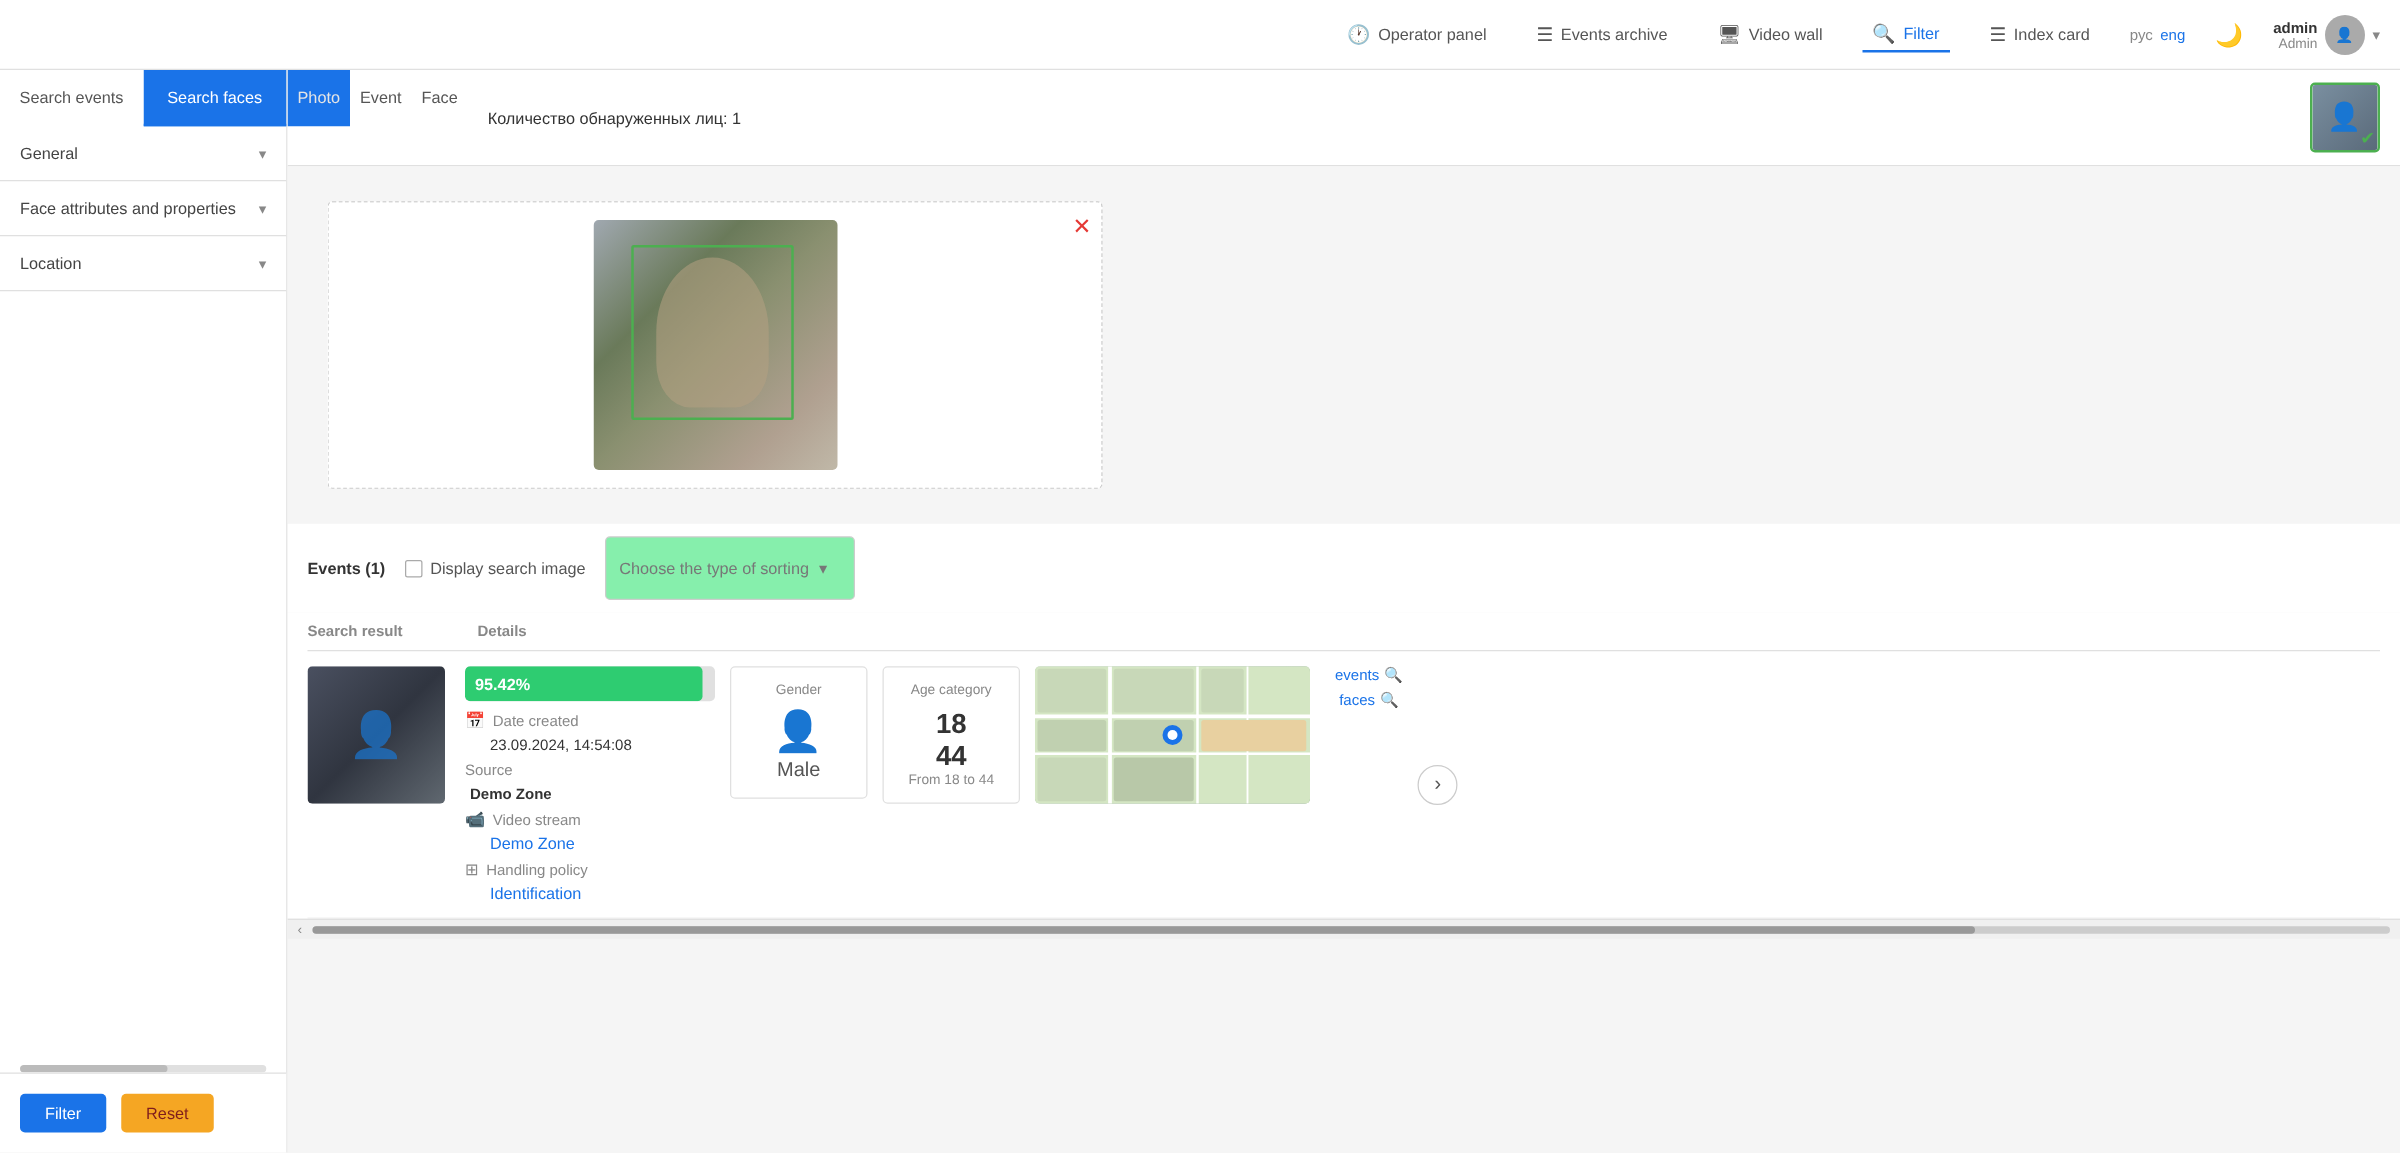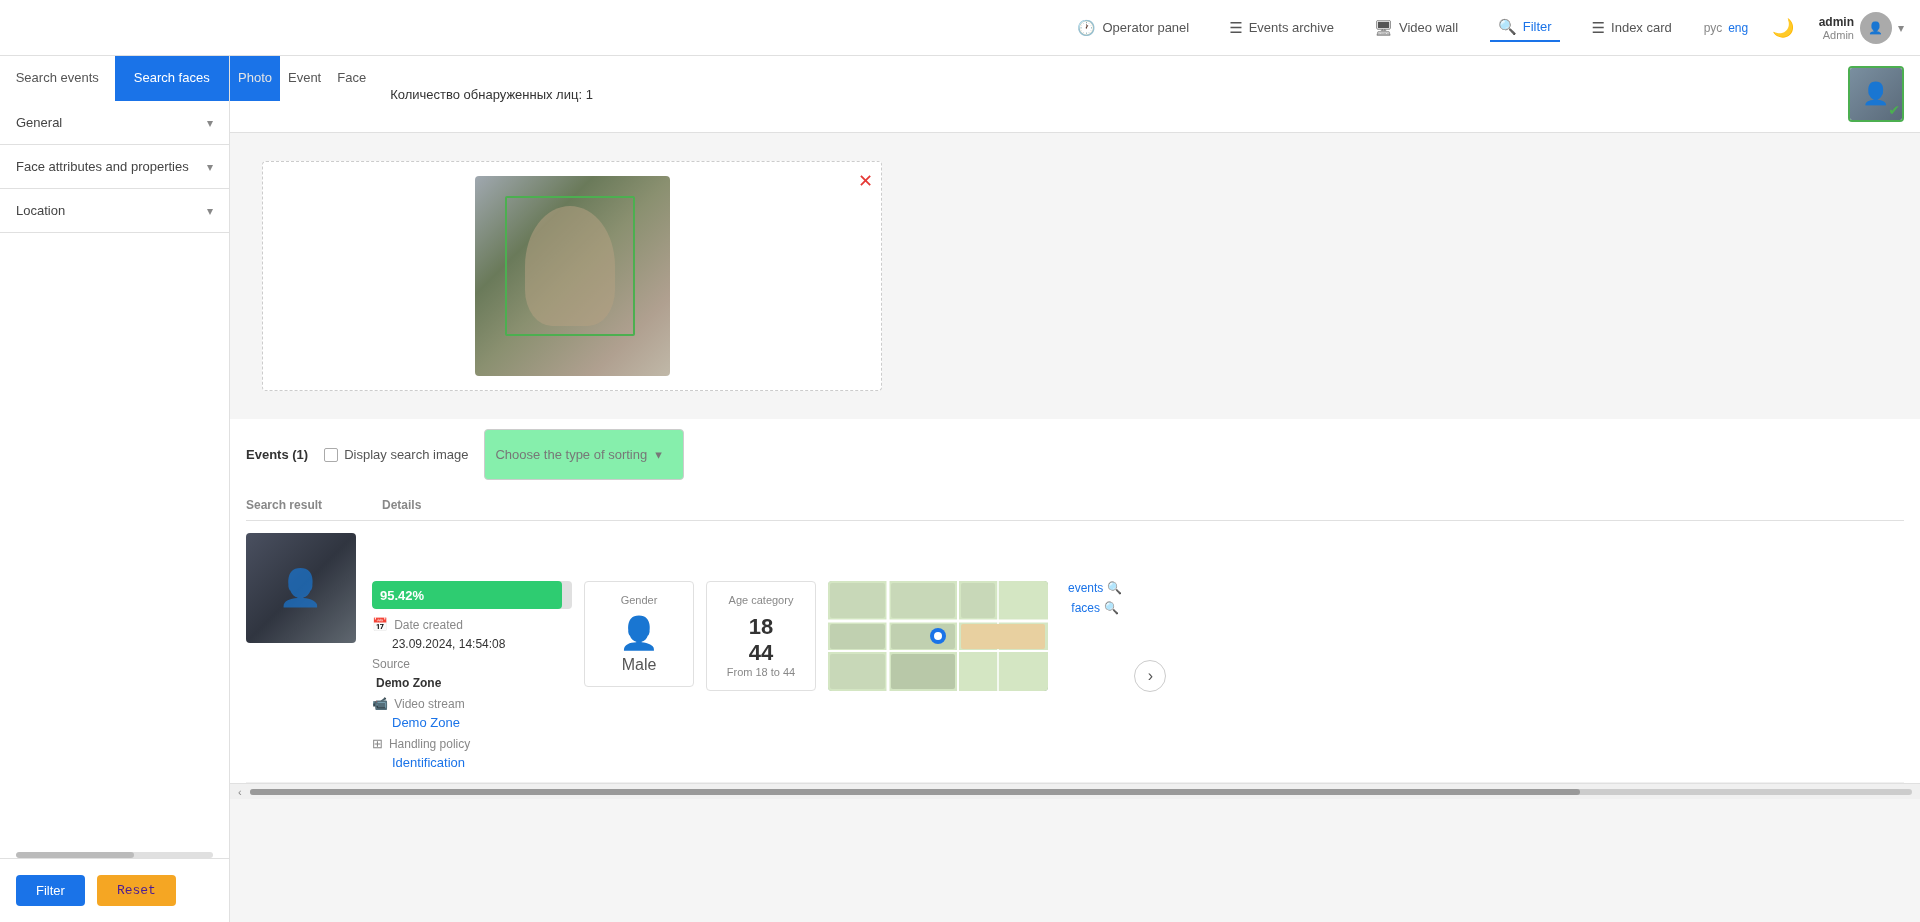--- a/index.html
+++ b/index.html
@@ -87,27 +87,26 @@
       background: #1a73e8;
       color: #fff;
       border: none;
       padding: 8px 20px;
       border-radius: 4px;
       cursor: pointer;
       font-size: 13px;
     }
     .btn-reset {
       background: #f5a623;
-      color: #4c1d95;
+      color: #7f1d1d;
       border: none;
       padding: 8px 20px;
       border-radius: 4px;
       cursor: pointer;
       font-size: 13px;
-      font-family: Liberation Mono, monospace;
     }
 
     
     .content { flex: 1; overflow-x: auto; overflow-y: auto; padding: 0; background: #f5f5f5; }
     .content-tab {
       flex: 1;
       padding: 14px 8px;
       text-align: center;
       cursor: pointer;
       color: #555;
@@ -208,21 +207,21 @@
       gap: 16px;
     }
     .result-photo {
       width: 110px;
       height: 110px;
       border-radius: 4px;
       overflow: hidden;
       flex-shrink: 0;
       background: #ddd;
     }
-    .result-details { display: flex; gap: 12px; flex: 1; align-items: flex-start; flex-wrap: wrap; margin-top: 48px; }
+    .result-details { display: flex; gap: 12px; flex: 1; align-items: flex-start; flex-wrap: wrap; }
 
     
     .confidence-block { min-width: 200px; }
     .confidence-bar-bg { background: #e0e0e0; border-radius: 4px; height: 28px; width: 100%; position: relative; margin-bottom: 8px; overflow: hidden; }
     .confidence-bar-fill { background: #2ecc71; height: 100%; border-radius: 4px; display: flex; align-items: center; justify-content: flex-start; padding-left: 8px; }
     .confidence-val { color: #fff; font-size: 13px; font-weight: bold; }
 
     .detail-row { display: flex; align-items: center; gap: 6px; margin-bottom: 4px; font-size: 12px; color: #555; }
     .detail-icon { font-size: 13px; color: #888; }
     .detail-label { color: #888; }

